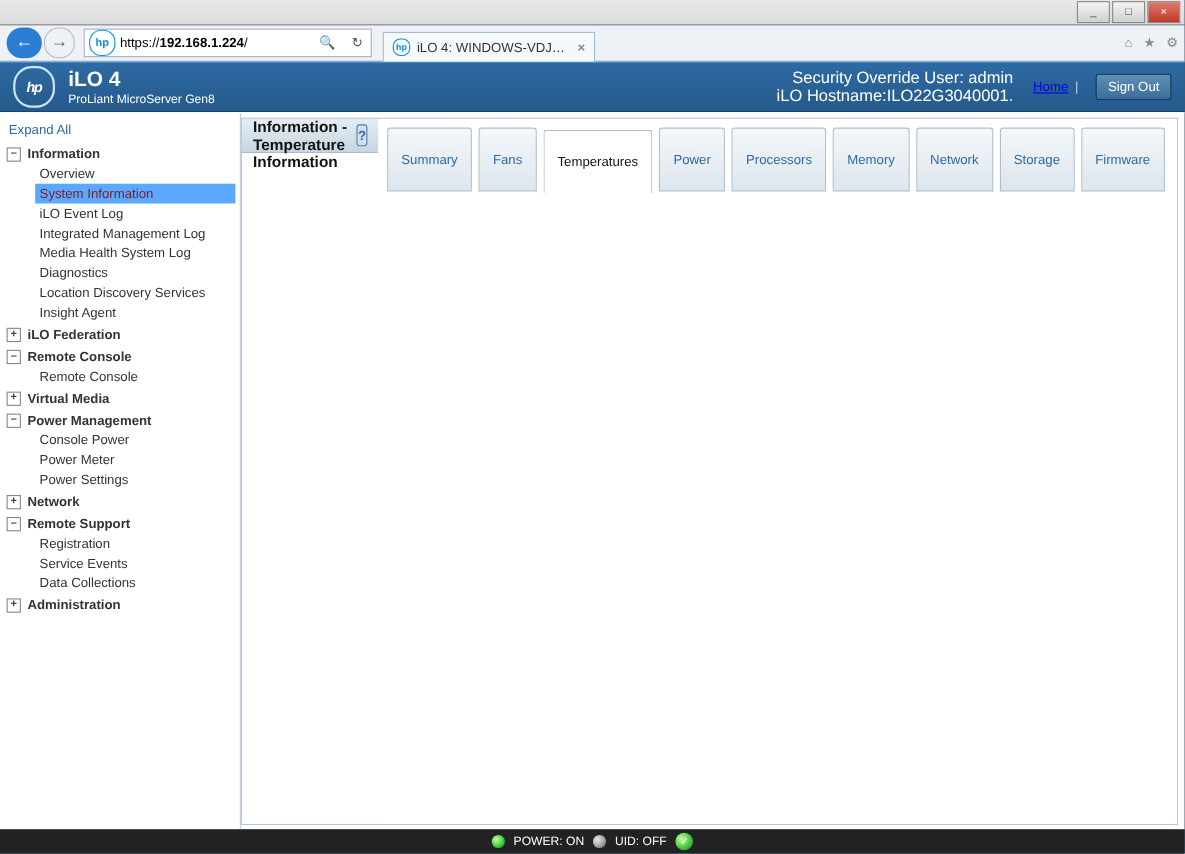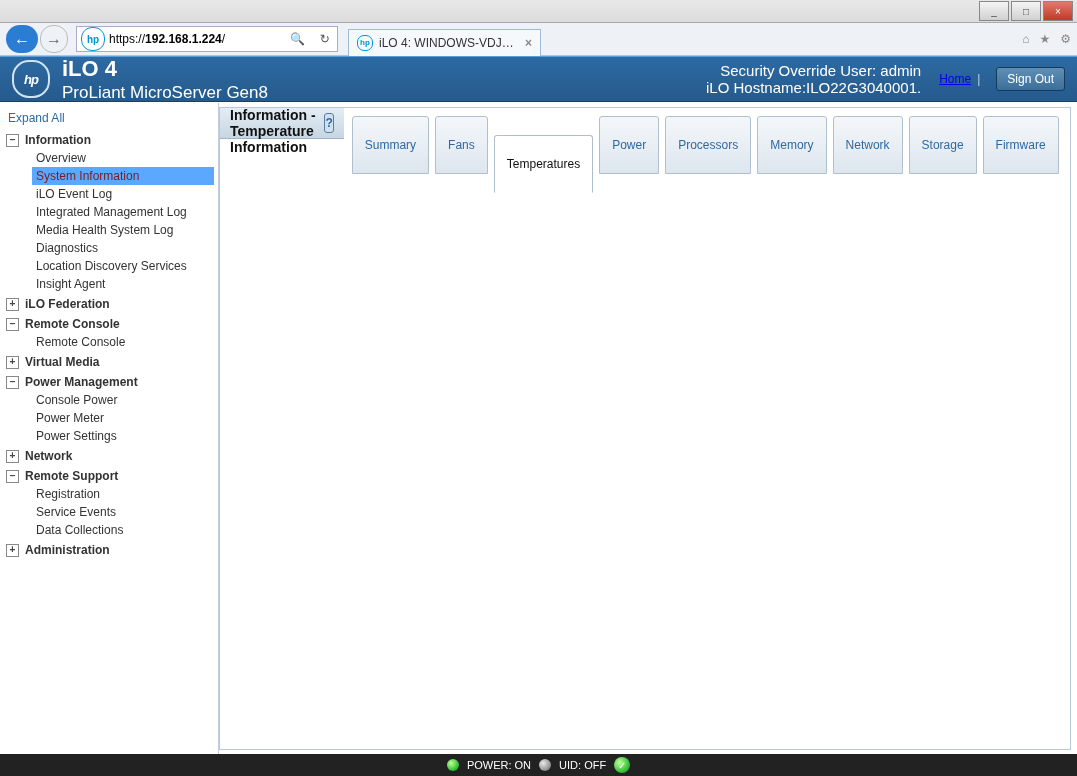--- a/index.html
+++ b/index.html
@@ -15,39 +15,39 @@
 .urlbadge{width:22px;height:22px;border-radius:11px;border:1px solid #0096d6;color:#0096d6;display:flex;align-items:center;justify-content:center;font-size:10px;font-weight:bold;margin:0 4px;}
 .urltext{flex:1;overflow:hidden;white-space:nowrap;}
 .urlctl{width:54px;display:flex;justify-content:space-around;color:#555;}
 .tab{height:26px;border:1px solid #9fbcd4;border-bottom:none;background:#f5f9fc;display:flex;align-items:center;padding:0 8px;margin-left:4px;gap:6px;position:relative;top:3px;font-size:12px;max-width:200px;}
 .tab .ico{width:14px;height:14px;border-radius:7px;border:1px solid #0096d6;color:#0096d6;display:flex;align-items:center;justify-content:center;font-size:8px;font-weight:bold;}
 .tabtxt{overflow:hidden;white-space:nowrap;text-overflow:ellipsis;max-width:140px;color:#333;}
 .tab .x{color:#888;font-weight:bold;cursor:pointer;}
 .bb-right{margin-left:auto;display:flex;gap:10px;color:#888;}
 .hpheader{height:44px;background:linear-gradient(#2d6aa3,#255a8c);color:#fff;display:flex;align-items:center;padding:0 12px;border-top:1px solid #56a0de;border-bottom:1px solid #184264;}
 .hplogo{width:34px;height:34px;border-radius:17px;border:2px solid #cfe4f5;display:flex;align-items:center;justify-content:center;font-weight:bold;font-style:italic;font-size:13px;letter-spacing:-1px;margin-right:12px;}
-.hptitle{font-size:22px;font-weight:bold;}
-.hpsub{font-size:17px;margin-top:1px;}
+.hptitle{font-size:19px;font-weight:bold;}
+.hpsub{font-size:11px;margin-top:1px;}
 .hpright{margin-left:auto;text-align:right;font-size:15px;}
 .signout{display:inline-block;border:1px solid #163b59;background:linear-gradient(#5f8fb6,#3b6e99);padding:4px 10px;border-radius:3px;color:#fff;margin-left:10px;}
 .body{flex:1;display:flex;overflow:hidden;background:#fff;border-top:1px solid #fff;}
 .sidebar{width:210px;border-right:1px solid #c2cede;padding:8px 4px;overflow:auto;font-size:12px;}
 .expand{color:#2d6aa3;margin:0 0 6px 4px;}
 .treegroup{margin-bottom:2px;}
 .treehead{font-weight:bold;color:#333;display:flex;align-items:center;gap:6px;padding:2px 0;}
 .togglebox{width:11px;height:11px;border:1px solid #888;display:inline-flex;align-items:center;justify-content:center;font-size:10px;line-height:10px;color:#444;margin-left:2px;}
 .treeitems{margin-left:28px;}
 .treeitems div{padding:2px 4px;color:#333;cursor:pointer;}
 .treeitems div.sel{background:#5aa8ff;color:#7f1d1d;}
 .main{flex:1;display:flex;flex-direction:row;overflow:hidden;border:1px solid #b8c6d6;margin:4px 6px 4px 0;border-radius:0;}
 .mainhead{height:30px;background:linear-gradient(#e4edf4,#c7d6e2);border-bottom:1px solid #9fb4c7;display:flex;align-items:center;padding:0 10px;font-weight:bold;color:#111;font-size:14px;}
 .help{margin-left:auto;width:18px;height:18px;border:1px solid #5a7ea2;background:#cfe1f0;border-radius:3px;display:flex;align-items:center;justify-content:center;color:#2d6aa3;font-size:12px;}
 .tabs{display:flex;gap:6px;padding:8px 8px 0 8px;background:#fff;}
 .mtab{height:26px;padding:15px 12px;border:1px solid #b0bfce;border-radius:3px 3px 0 0;background:linear-gradient(#f4f7fa,#dde6ee);display:flex;align-items:center;color:#2d6aa3;cursor:pointer;font-size:12px;}
-.mtab.active{background:#fff;border-bottom-color:#fff;color:#111;position:relative;top:19px;}
+.mtab.active{background:#fff;border-bottom-color:#fff;color:#111;position:relative;top:2px;}
 .content{flex:1;border-top:1px solid #b0bfce;margin:-1px 20px 8px 8px;display:flex;flex-direction:column;overflow:auto;background:#8b5cf6;}
 .viewsel{display:flex;gap:20px;align-items:center;justify-content:center;margin:10px 0 6px 0;font-size:13px;}
 .chart3d{flex:1;border:1px solid #d4dde6;margin:6px 160px 6px 10px;position:relative;background:#fff;}
 .chart-svg{width:100%;height:100%;}
 .statusbar{height:22px;background:#222;color:#fff;display:flex;align-items:center;justify-content:center;padding:0 10px;font-size:11px;gap:8px;}
 .dot{width:12px;height:12px;border-radius:6px;display:inline-block;}
 .dot.green{background:radial-gradient(circle at 35% 35%,#bfff9a,#3bc43b 60%,#1c7c1c);}
 .dot.gray{background:radial-gradient(circle at 35% 35%,#e8e8e8,#9a9a9a 60%,#555);}
 .okcircle{width:16px;height:16px;border-radius:8px;background:radial-gradient(circle at 35% 35%,#bfff9a,#3bc43b 60%,#1c7c1c);display:flex;align-items:center;justify-content:center;color:#fff;font-size:10px;}
 .scrollbar-fake{position:absolute;right:0;top:0;bottom:0;width:16px;background:#eef1f4;border-left:1px solid #d0d8e0;}

